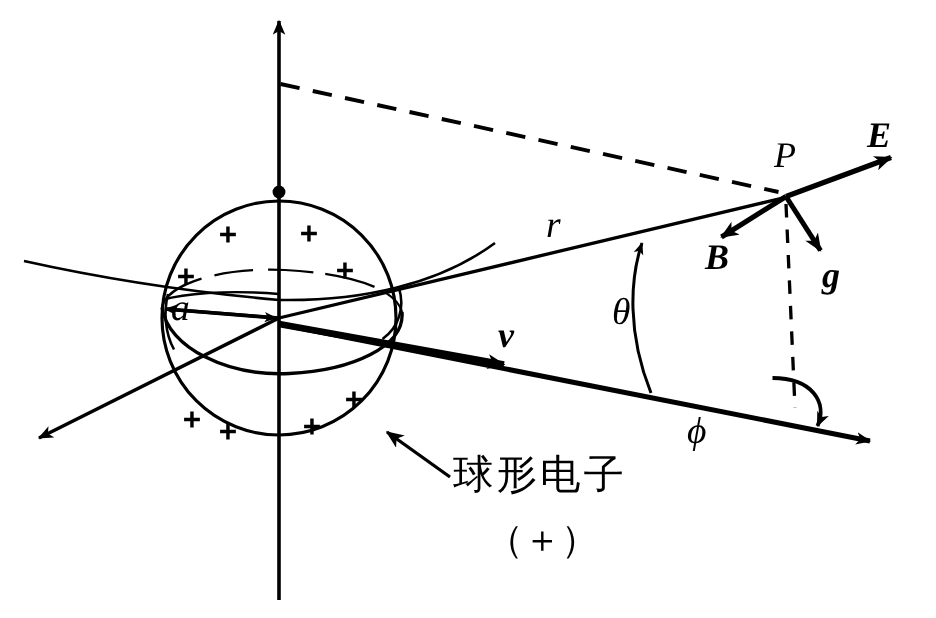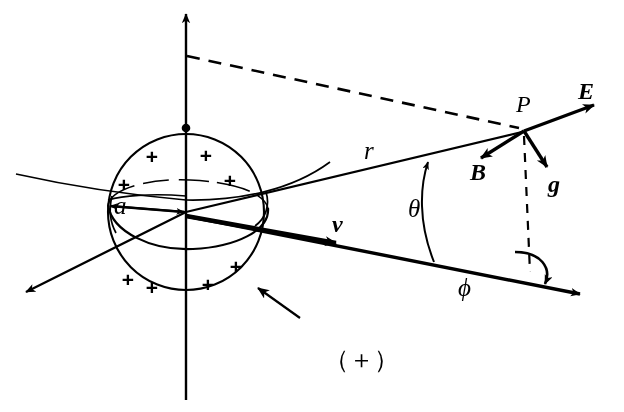--- a/index.html
+++ b/index.html
@@ -109,16 +109,17 @@
   <div class="lbl ital" style="left:458px;top:275px;font-size:25px;">ϕ</div>
 
   <div class="lbl bolditalic" style="left:578px;top:79px;font-size:24px;">E</div>
 
   <div class="lbl bolditalic" style="left:470px;top:160px;font-size:24px;">B</div>
 
   <div class="lbl bolditalic" style="left:548px;top:172px;font-size:24px;">g</div>
 
   <div class="lbl bolditalic" style="left:332px;top:212px;font-size:24px;">v</div>
 
+  <div class="lbl cjk" style="left:302px;top:303px;font-size:27px;letter-spacing:2px;">球形电子</div>
 
   <div class="lbl cjk" style="left:324px;top:347px;font-size:25px;">（＋）</div>
 
 </div>
 
 </body></html>

